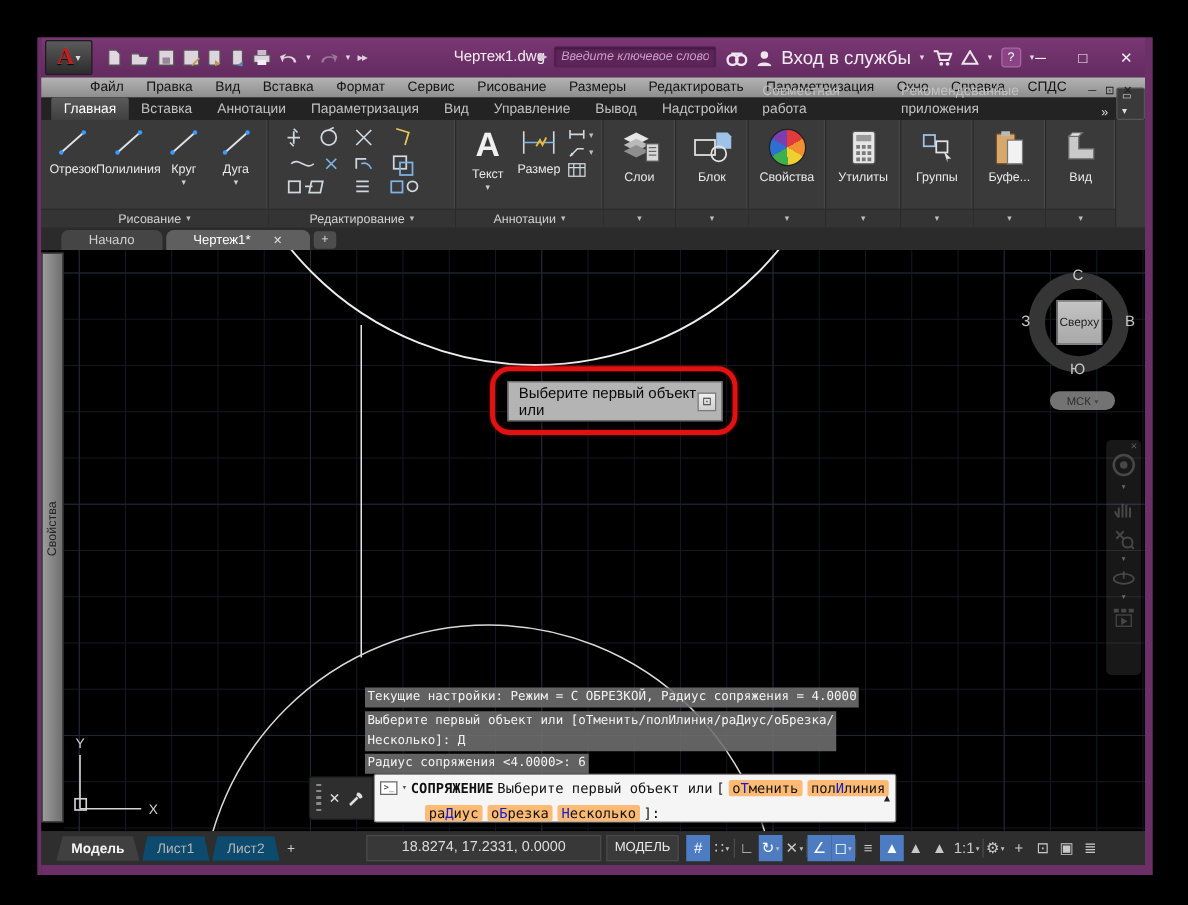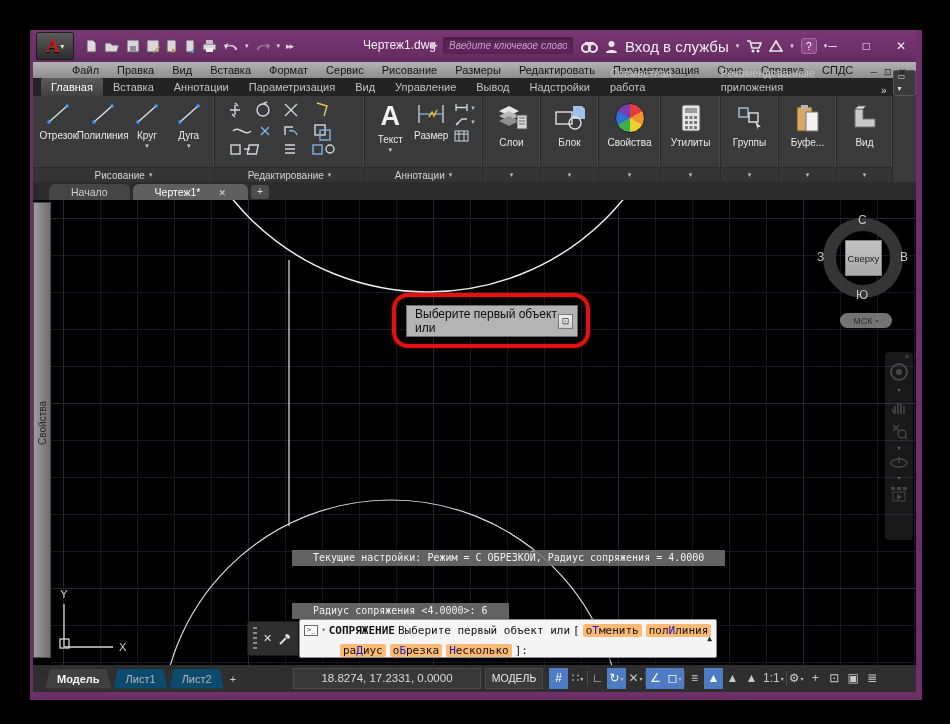--- a/index.html
+++ b/index.html
@@ -110,21 +110,21 @@
   .ucs-pill span { font-size:9px; color:#2d2d2d; }
   .ucs-pill .dd { font-size:6px; color:#444; }
 
   .navbar { position:absolute; left:834px; top:152px; width:28px; height:188px; border-radius:4px;
             background:rgba(120,120,120,.20); display:flex; flex-direction:column; align-items:center; padding-top:10px; gap:6px; }
   .navbar .nx { position:absolute; right:3px; top:1px; font-size:7px; color:#5a5a5a; }
   .navbar svg { opacity:.55; }
   .navbar .ndd { font-size:6px; color:#6a6a6a; line-height:4px; }
 
   .hist { position:absolute; left:241px; font-family:"DejaVu Sans Mono", monospace; font-size:10px;
-          line-height:16px; color:#f2f2f2; background:rgba(112,112,112,.88); padding:0 21px; white-space:pre; }
+          line-height:16px; color:#f2f2f2; background:rgba(112,112,112,.88); padding:0 2px; white-space:pre; }
   .h1 { top:350px; } .h2 { top:369px; height:32px; } .h3 { top:403px; }
 
   .cmdgrip { position:absolute; left:196px; top:421px; width:52px; height:35px; background:#2e2e2e;
              border:1px solid #1a1a1a; border-radius:3px 0 0 3px; display:flex; align-items:center; gap:6px; padding-left:5px; }
   .cmdgrip .dots { width:4px; height:24px;
       background:repeating-linear-gradient(#8a8a8a 0 2px, transparent 2px 5px); }
   .cmdgrip .gx { color:#e0e0e0; font-size:11px; }
   .cmdwin { position:absolute; left:248px; top:419px; width:418px; height:39px; background:#f5f5f5;
             border:1px solid #8f8f8f; border-radius:2px; box-shadow:1px 2px 3px #000b;
             font-family:"DejaVu Sans Mono", monospace; font-size:11px; color:#111; padding:1px 10px 0 4px; }
@@ -602,20 +602,21 @@
         <svg width="18" height="16">
             <rect x="1" y="1" width="4" height="3" fill="#6e6e6e"></rect>
             <rect x="7" y="1" width="4" height="3" fill="#6e6e6e"></rect>
             <rect x="13" y="1" width="4" height="3" fill="#6e6e6e"></rect>
             <rect x="3" y="6" width="12" height="9" fill="none" stroke="#6e6e6e"></rect>
             <path d="M7 8l5 3-5 3z" fill="#6e6e6e"></path>
           </svg>
       </div>
 
       <div class="hist h1">Текущие настройки: Режим = С ОБРЕЗКОЙ, Радиус сопряжения = 4.0000</div>
+      <div class="hist h2"><span>Выберите первый объект или [оТменить/полИлиния/раДиус/оБрезка/</span><br><span>Несколько]: Д</span></div>
       <div class="hist h3">Радиус сопряжения &lt;4.0000&gt;: 6</div>
 
       <div class="cmdgrip">
         <span class="dots"></span>
         <span class="gx">✕</span>
         <svg width="14" height="14">
             <path d="M2 12l6-6" stroke="#e0e0e0" stroke-width="2"></path>
             <path d="M8 2a4 4 0 0 1 4 4l-2 1-3-3z" fill="#e0e0e0"></path>
           </svg>
       </div>

